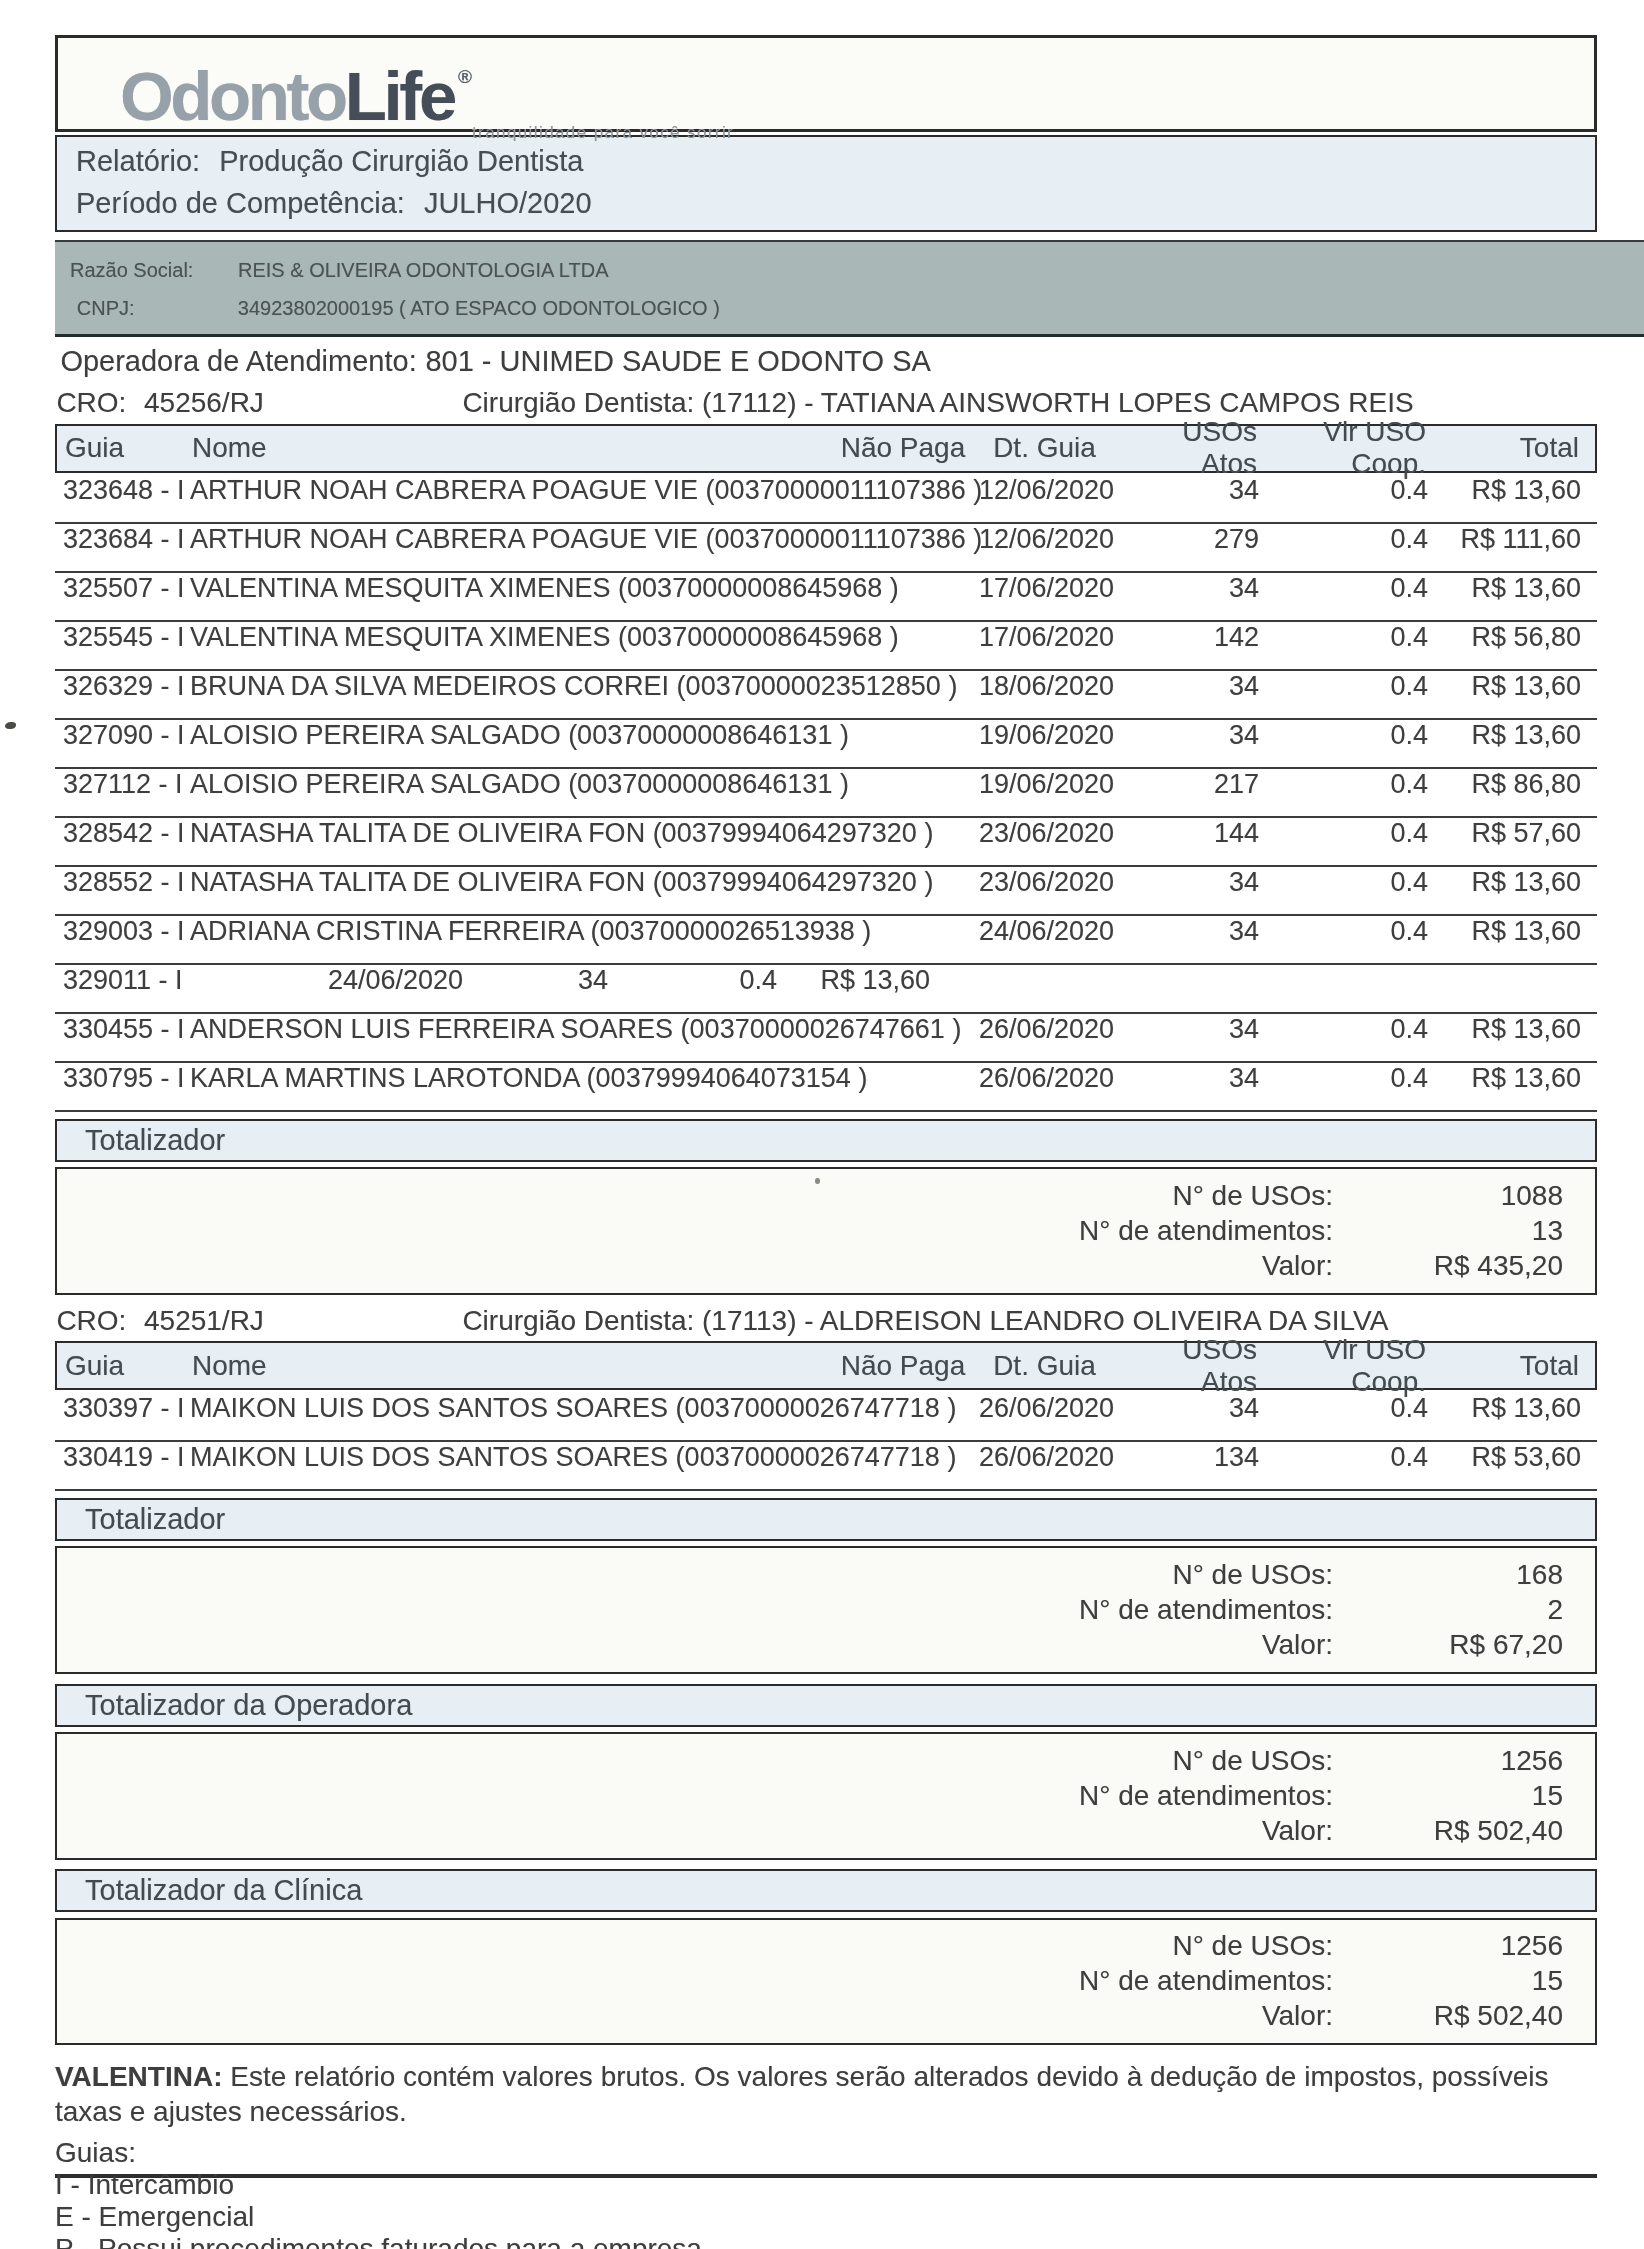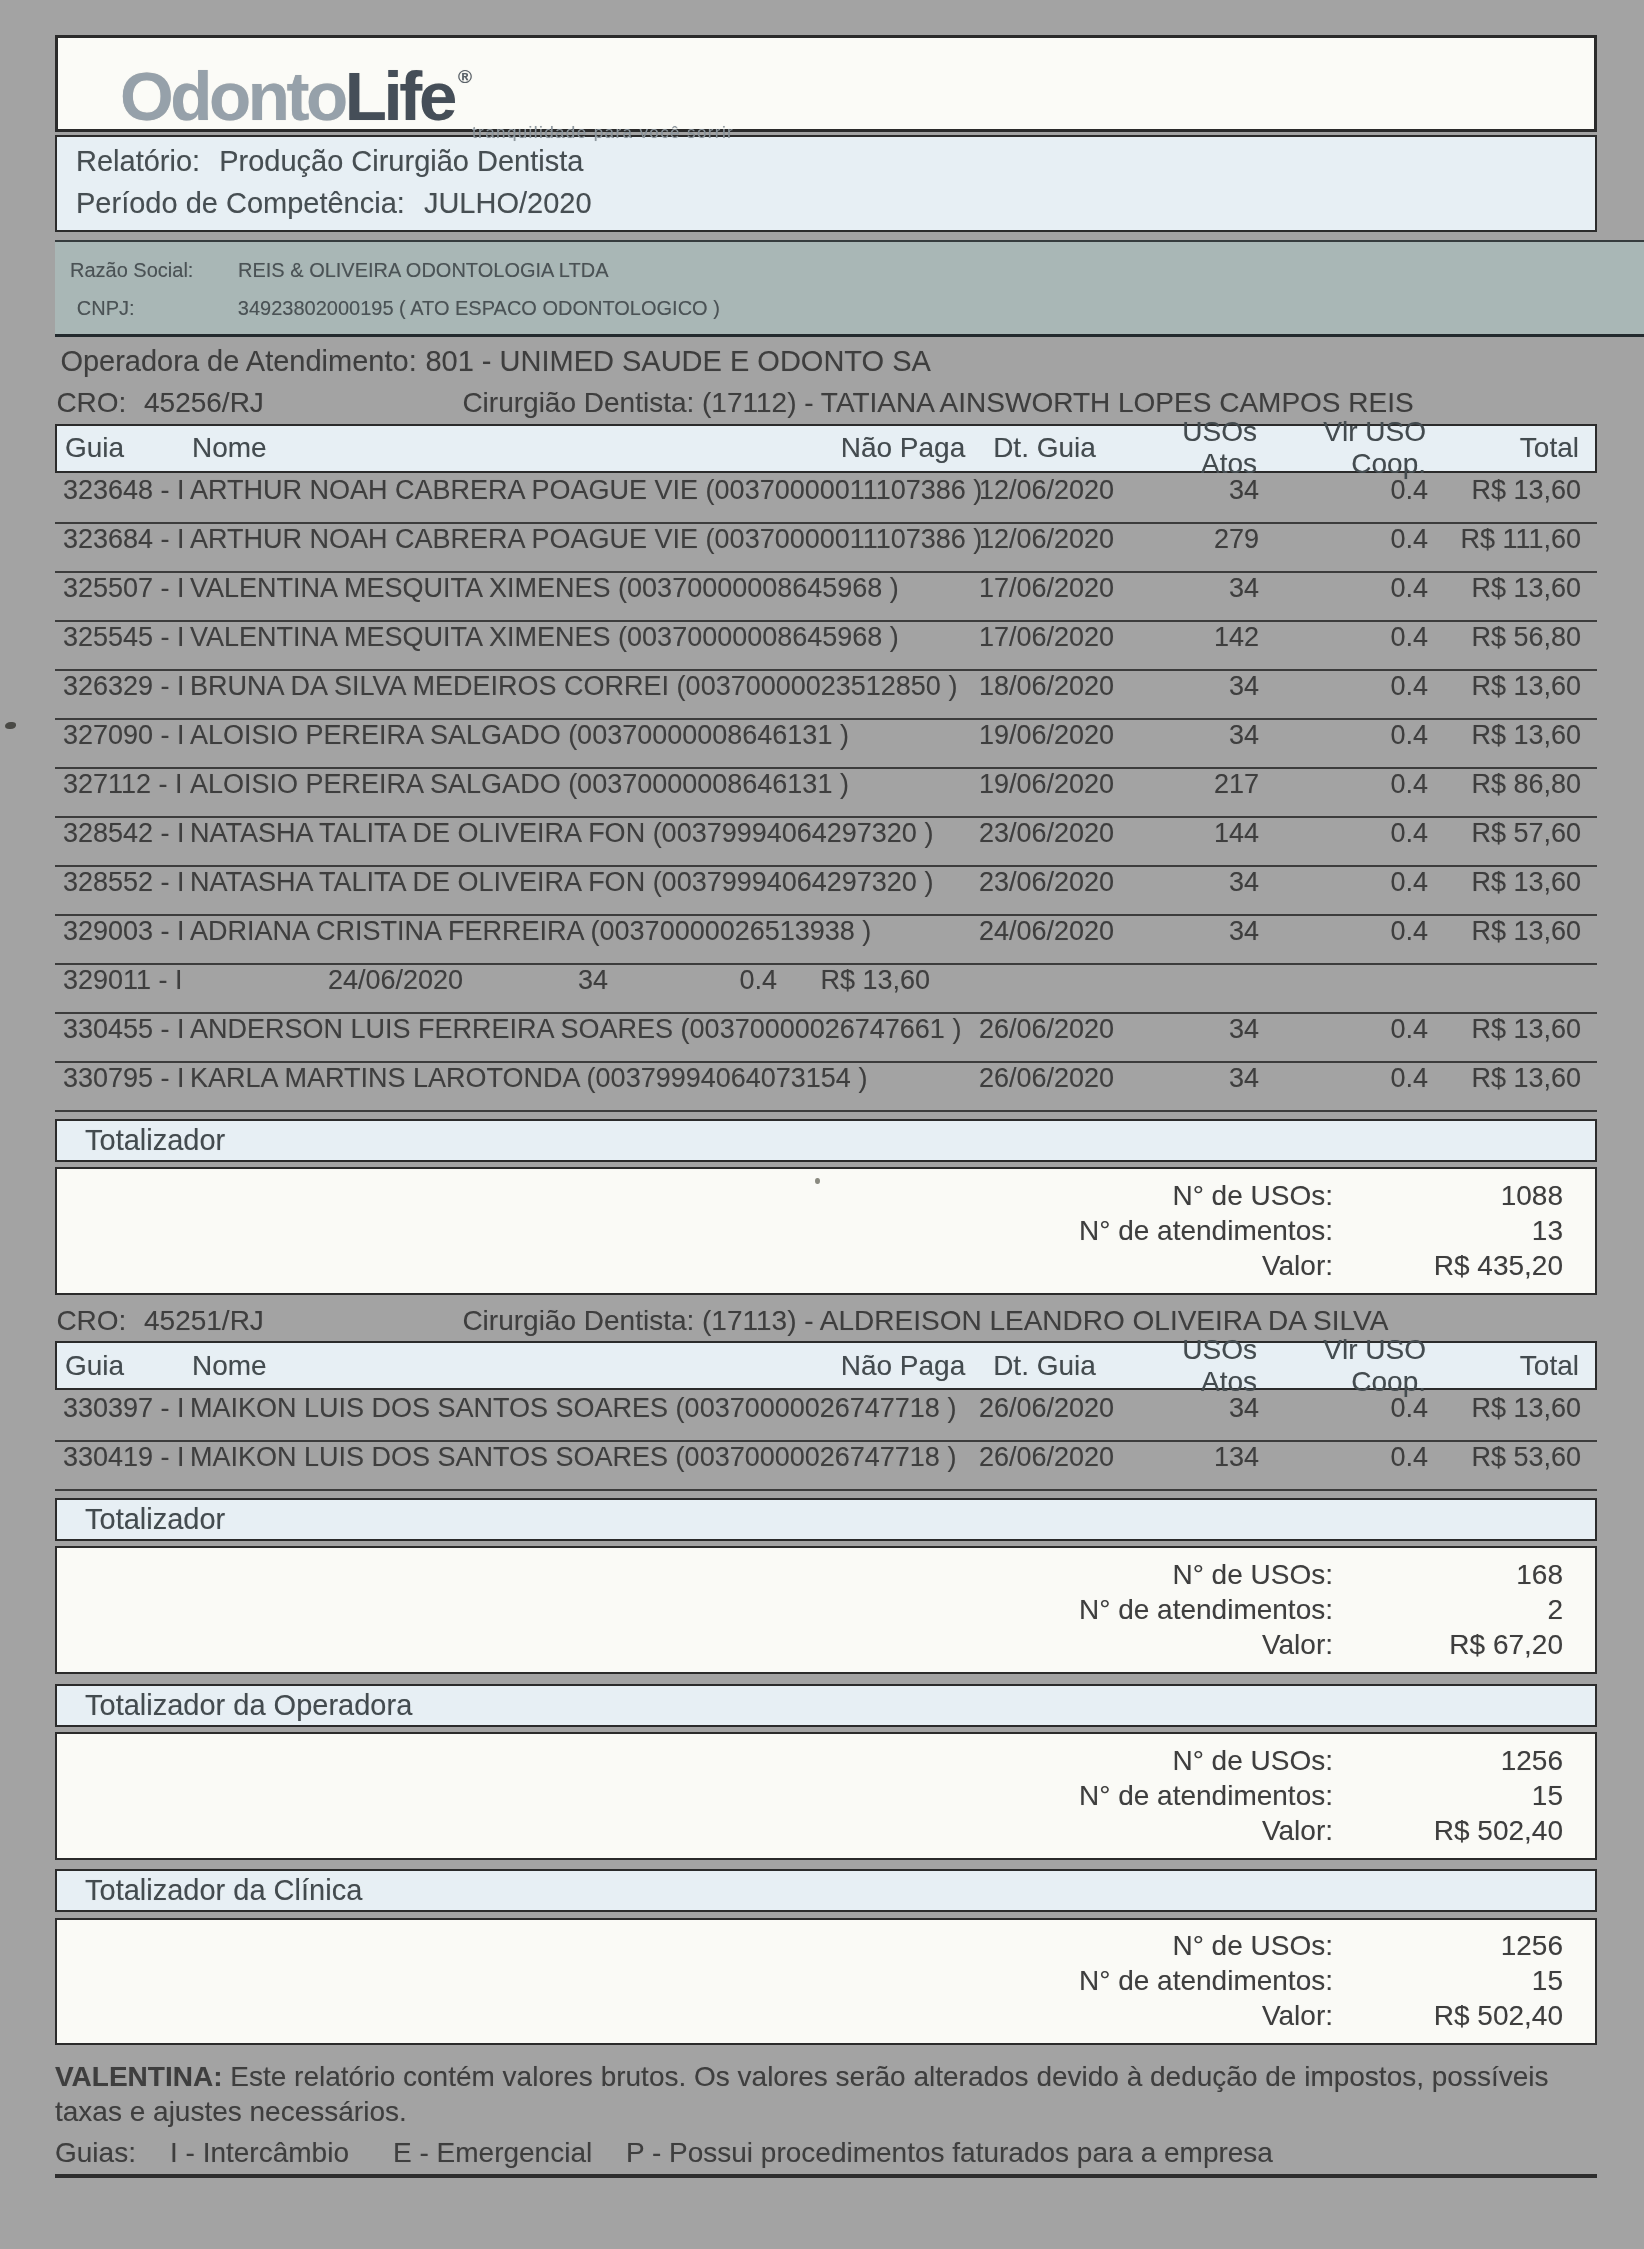--- a/index.html
+++ b/index.html
@@ -1,17 +1,17 @@
 <!DOCTYPE html>
 <html style="font-size:10.8px"><head>
 <meta charset="utf-8">
 <style>
   html,body{margin:0;padding:0;background:#e4e4df;}
   .page{
-    position:relative;width:1644px;height:2250px;background:#a3a3a3;
+    position:relative;width:1644px;height:2250px;background:#ffffff;
     font-family:"Liberation Sans",sans-serif;color:#3e3e3e;
     box-sizing:border-box;padding:35px 47px 0 55px;overflow:hidden;
     text-shadow:0 0 0.7px rgba(70,70,70,.35);
   }
   
   .logo-box{border:3.4px solid #2b2b2b;background:#fbfbf7;height:97px;box-sizing:border-box;
     padding:8px 0 0 62px;margin-bottom:2.7px;}
   .logo-line{font-weight:700;letter-spacing:-3.4px;font-size:69px;line-height:62px;white-space:nowrap;}
   .logo-odonto{color:#96a1aa;}
   .logo-life{color:#454e58;}
@@ -51,21 +51,21 @@
   .tot-title{border:2.7px solid #2b2b2b;background:#e7eff4;height:39px;display:flex;align-items:center;
     padding-left:28px;font-size:29px;color:#434b4f;margin-bottom:5.4px;}
   .tot-box{border:2.7px solid #2b2b2b;background:#fafaf6;padding:10.8px 32px 8px 0;}
   .tot-row{display:flex;justify-content:flex-end;align-items:baseline;height:35px;font-size:28px;}
   .tot-lbl{text-align:right;}
   .tot-val{width:230px;flex:0 0 auto;text-align:right;}
   
   .footer{margin-top:13.5px;font-size:28px;}
   .important{line-height:35px;margin:0 0 8px 0;}
   .important b{font-weight:700;}
-  .guias{display:flex;align-items:baseline;height:32px;white-space:nowrap;}
+  .guias{display:flex;align-items:baseline;height:32px;white-space:nowrap;flex-direction:column;}
   .g-lbl{width:115px;flex:0 0 auto;}
   .g-i{width:223px;flex:0 0 auto;}
   .g-e{width:233px;flex:0 0 auto;}
   .g-p{flex:1;}
   .bottom-rule{height:3.4px;background:#2e2e2e;margin-top:5.4px;}
   
   .speck1{position:absolute;left:5.4px;top:722px;width:10.8px;height:7.4px;background:#4a4a46;border-radius:60% 40% 55% 45%;}
   .speck2{position:absolute;left:815px;top:1178px;width:4.7px;height:6px;background:#8a8a80;border-radius:50%;}
 </style>
 </head>

